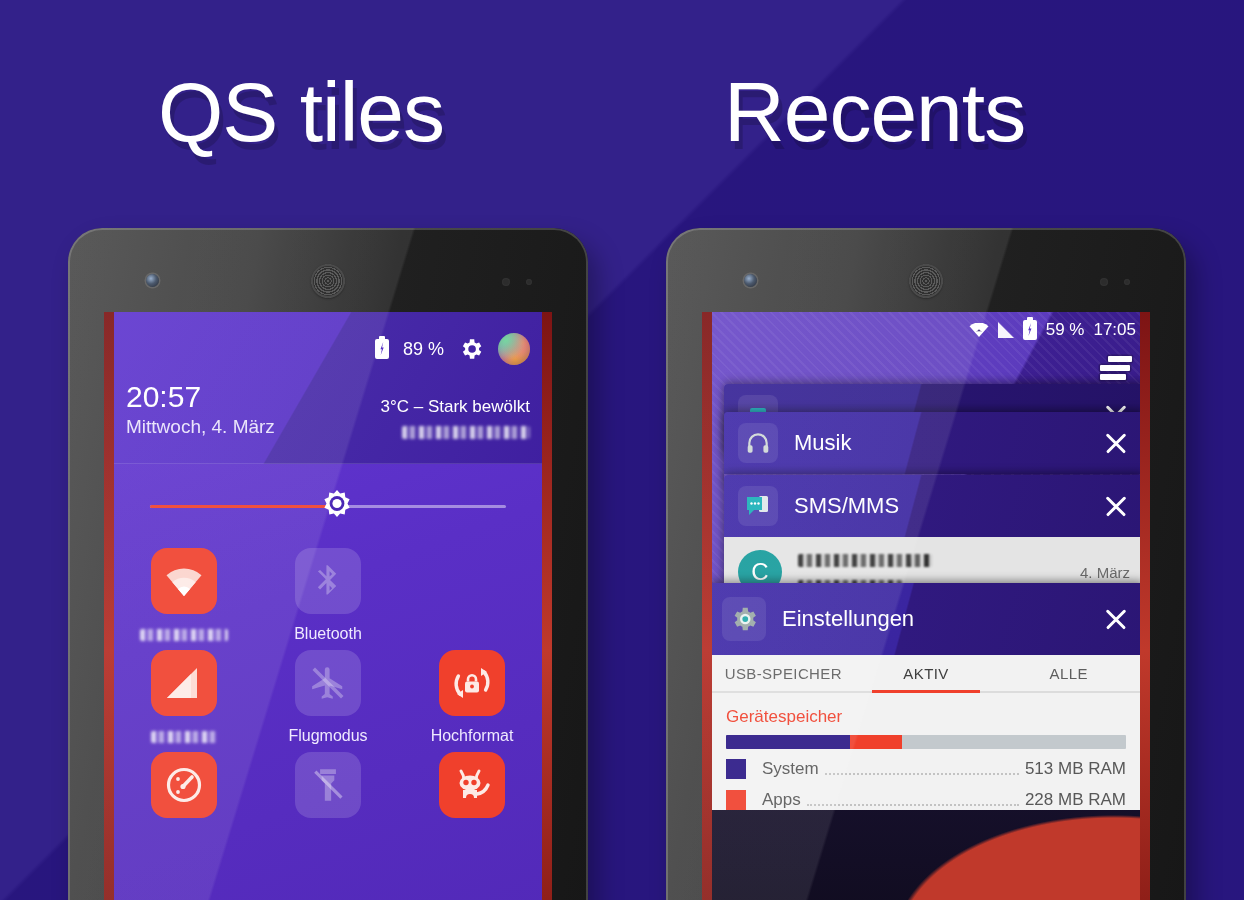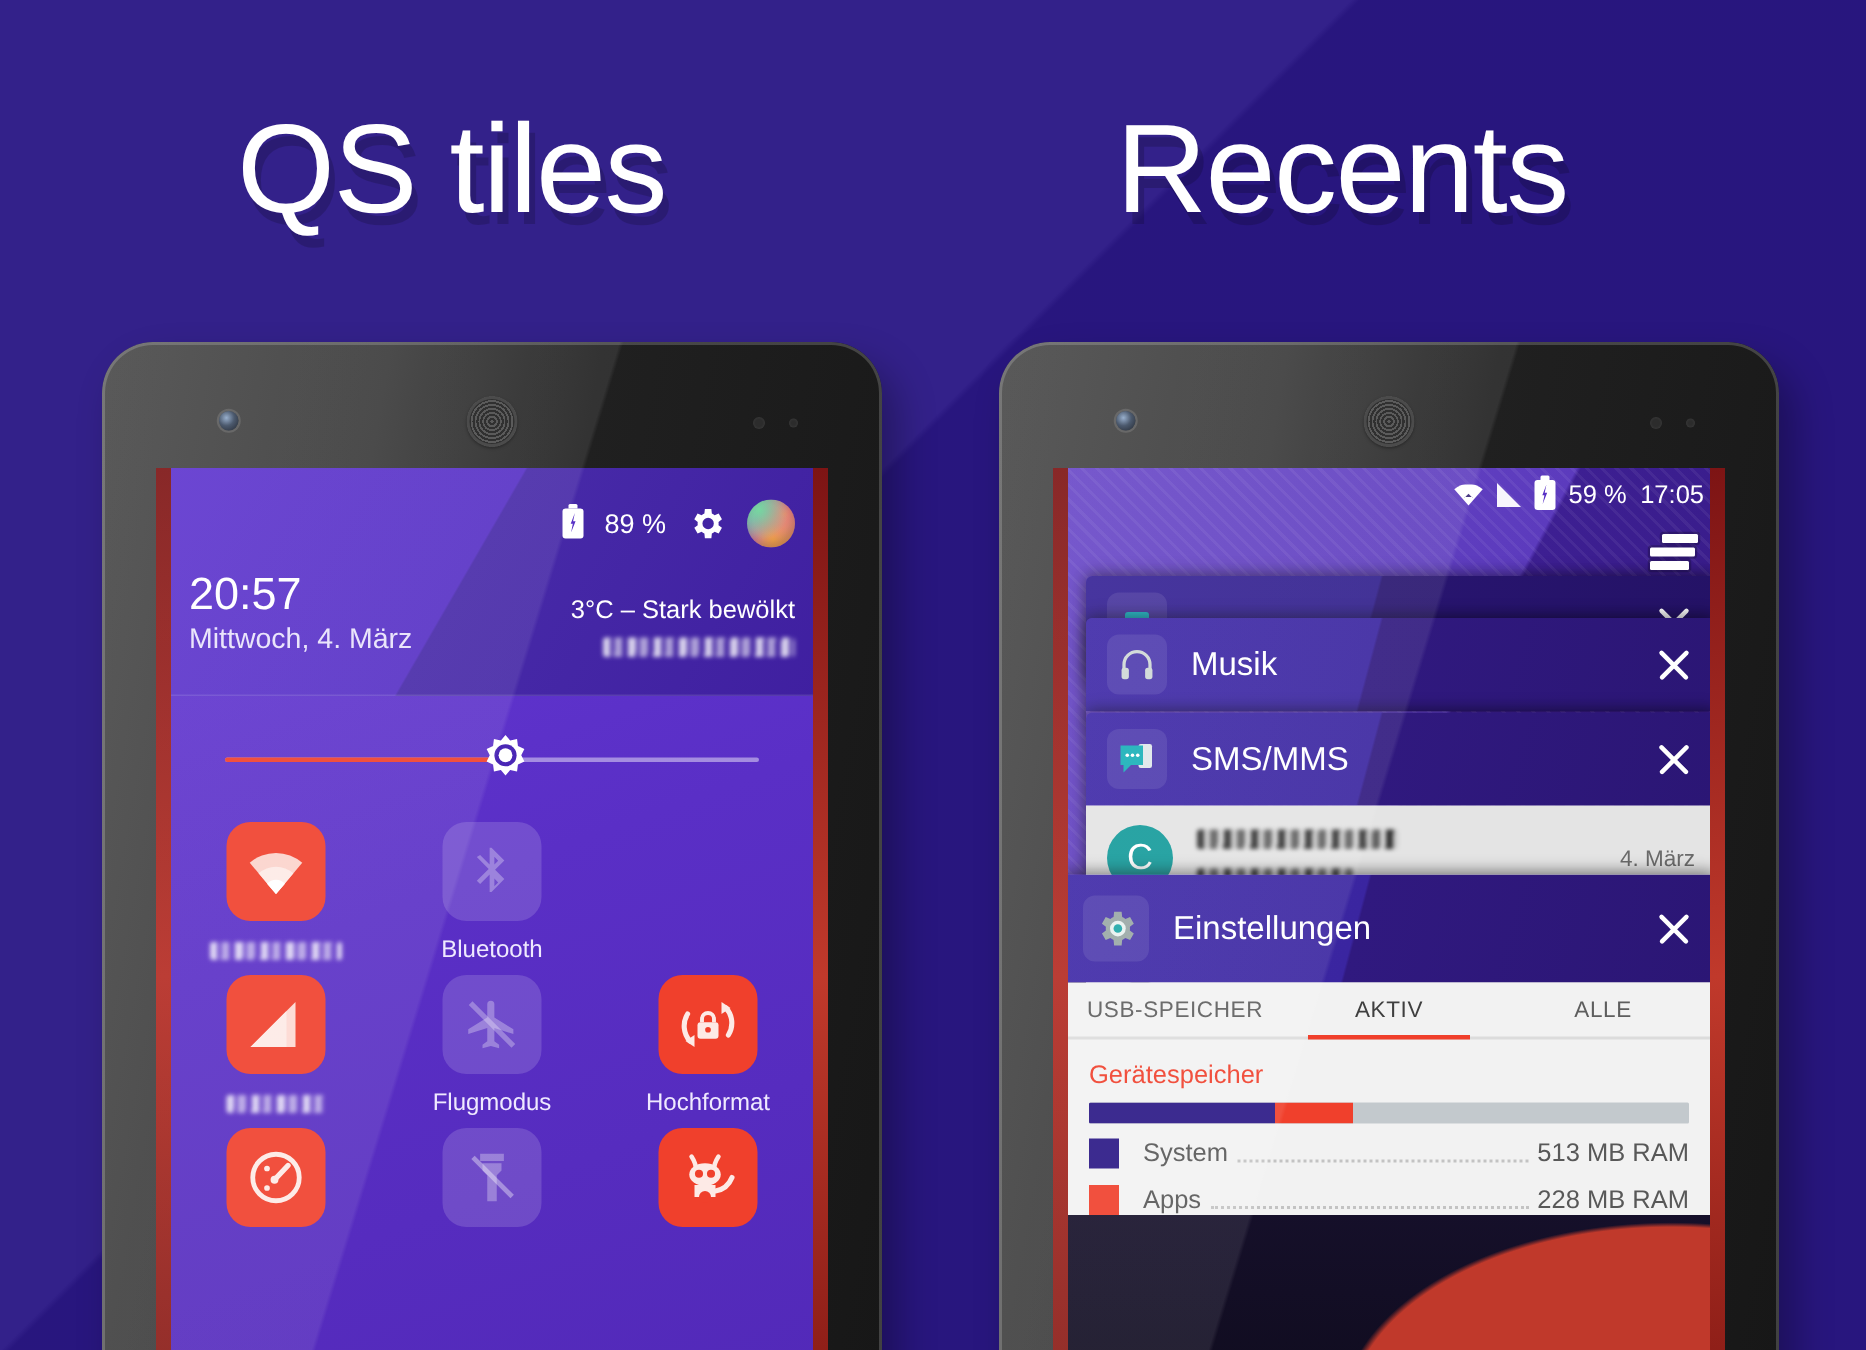--- a/index.html
+++ b/index.html
@@ -14,21 +14,21 @@
 
   
   .heading {
     position:absolute; top:70px;
     font-size:84px; font-weight:400; color:#ffffff;
     letter-spacing:-1px; line-height:1;
     text-shadow: 4px 8px 0 rgba(0,0,0,0.17);
     white-space:nowrap;
   }
   #h-left  { left:158px; }
-  #h-right { left:744px;text-align:center; }
+  #h-right { left:724px;text-align:center; }
 
   
   .phone {
     position:absolute; top:228px; width:520px; height:700px;
     border-radius:34px 34px 12px 12px;
     background:linear-gradient(100deg,#4a4a4a 0%,#3a3a3a 30%,#202020 52%,#171717 100%);
     box-shadow: 10px 14px 26px rgba(0,0,0,0.30);
     overflow:hidden;
   }
   .phone::before{ 

